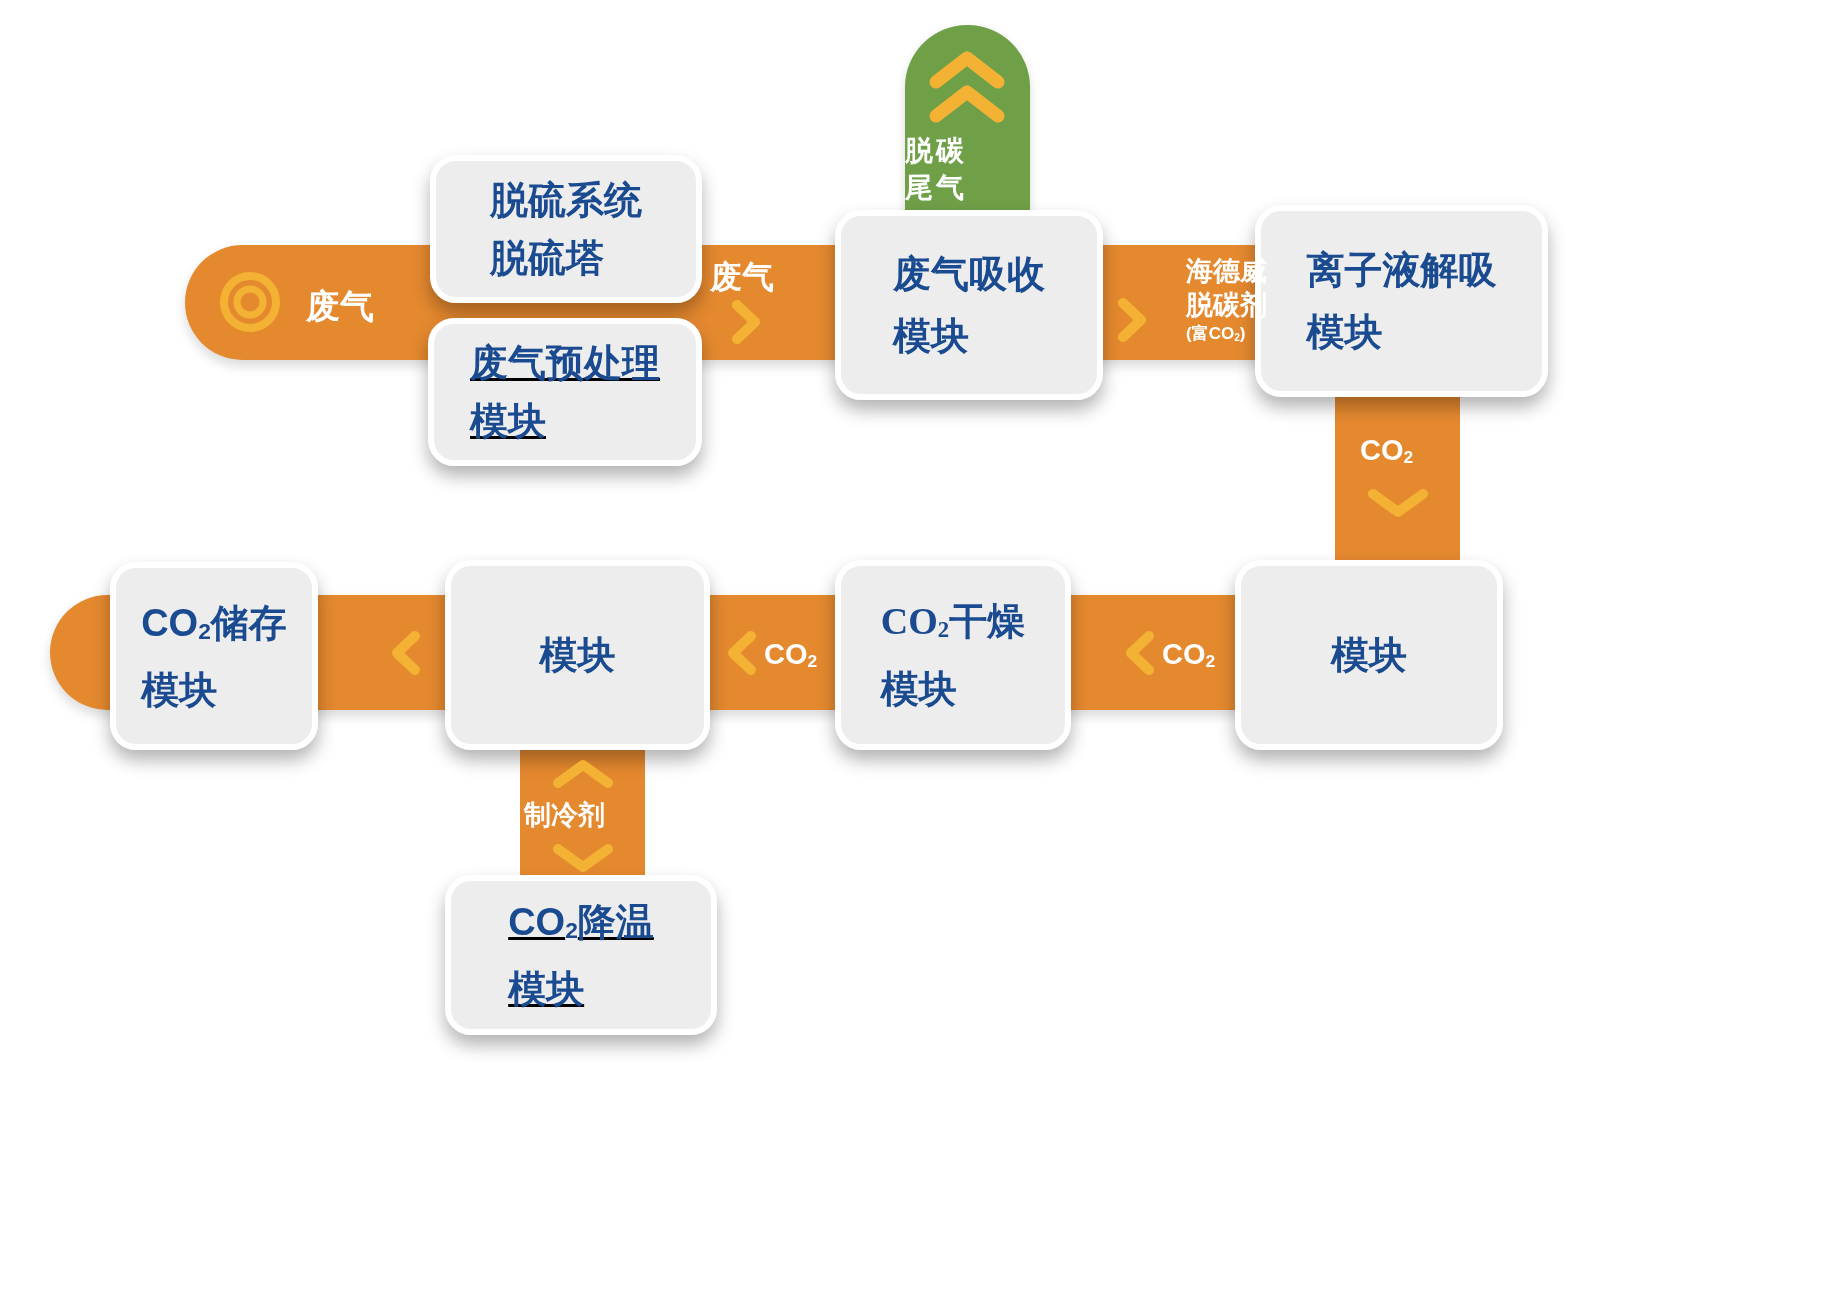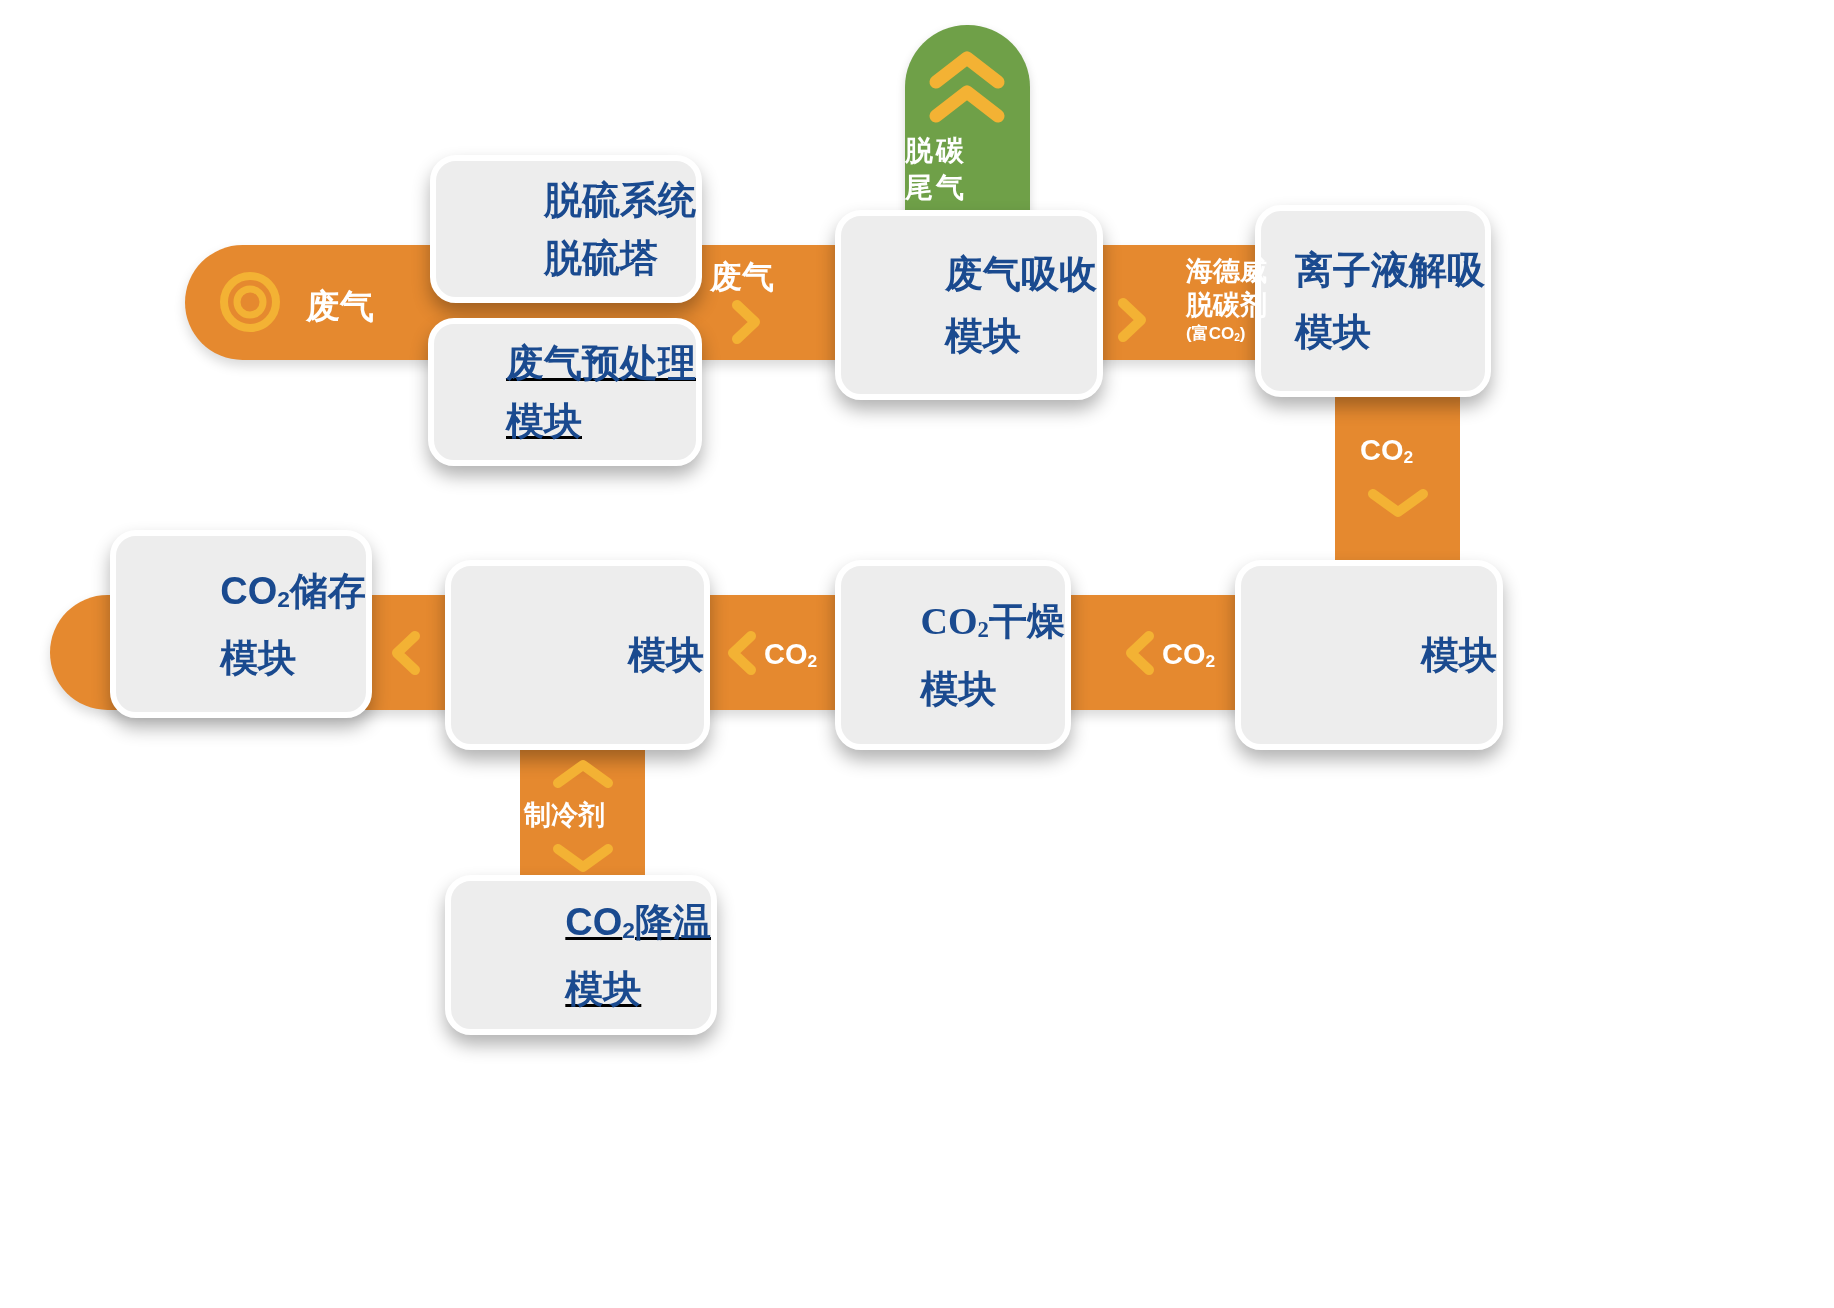--- a/index.html
+++ b/index.html
@@ -13,21 +13,21 @@
   .round-left { border-top-left-radius:58px; border-bottom-left-radius:58px; }
 
   
   .pill-green { position:absolute; background:#6FA048; z-index:1;
                 border-top-left-radius:62px; border-top-right-radius:62px;
                 box-shadow:0 4px 10px rgba(0,0,0,.15); }
 
   
   .box { position:absolute; background:#EDEDED; border:6px solid #ffffff;
          border-radius:26px; box-shadow:0 10px 18px rgba(0,0,0,.3);
-         display:flex; align-items:center; justify-content:flex-end; z-index:2; }
+         display:flex; align-items:center; justify-content:center; z-index:2; }
   .box-inner { text-align:left; color:#1A4A8F; font-weight:bold;
                font-size:38px; line-height:62px; }
   .box-inner .line { white-space:nowrap; }
   sub.s2 { font-size:0.6em; font-weight:bold; position:relative; bottom:-0.15em;
            vertical-align:baseline; }
 
   
   .flow-label { position:absolute; color:#ffffff; font-weight:bold; z-index:3; }
   .center { }
 
@@ -126,21 +126,21 @@
     </div>
   </div>
 
   <div class="box" style="left:835px; top:210px; width:268px; height:190px;">
     <div class="box-inner">
       <div class="line">废气吸收</div>
       <div class="line">模块</div>
     </div>
   </div>
 
-  <div class="box" style="left:1255px; top:205px; width:236px; height:192px;">
+  <div class="box" style="left:1255px; top:205px; width:293px; height:192px;">
     <div class="box-inner">
       <div class="line">离子液解吸</div>
       <div class="line">模块</div>
     </div>
   </div>
 
   <div class="box" style="left:1235px; top:560px; width:268px; height:190px;">
     <div class="box-inner">
       <div class="line">模块</div>
     </div>
@@ -152,21 +152,21 @@
       <div class="line">模块</div>
     </div>
   </div>
 
   <div class="box" style="left:445px; top:560px; width:265px; height:190px;">
     <div class="box-inner">
       <div class="line">模块</div>
     </div>
   </div>
 
-  <div class="box" style="left:110px; top:530px; width:262px; height:188px;">
+  <div class="box" style="left:110px; top:562px; width:208px; height:188px;">
     <div class="box-inner">
       <div class="line"><span>CO</span><sub class="s2">2</sub><span>储存</span></div>
       <div class="line">模块</div>
     </div>
   </div>
 
   <div class="box" style="left:445px; top:875px; width:272px; height:160px;text-decoration:underline;">
     <div class="box-inner">
       <div class="line"><span>CO</span><sub class="s2">2</sub><span>降温</span></div>
       <div class="line">模块</div>

